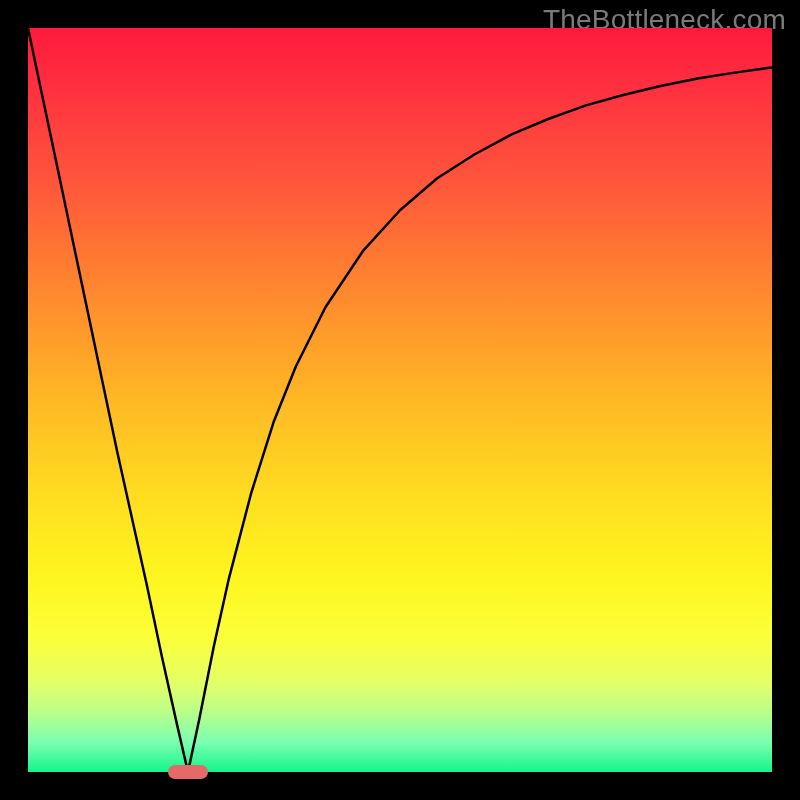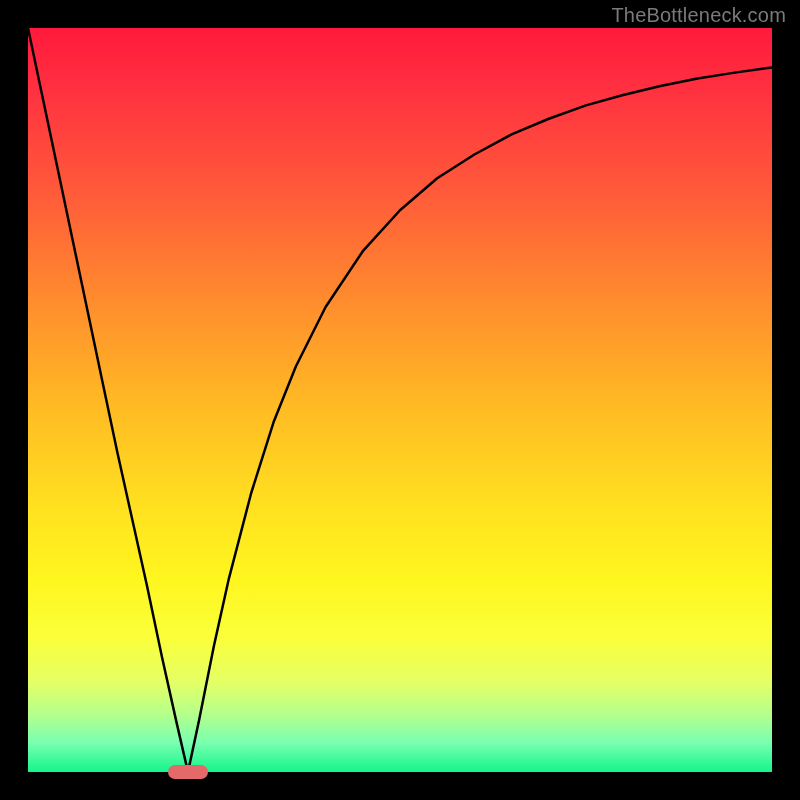--- a/index.html
+++ b/index.html
@@ -28,21 +28,21 @@
       #e4ff66 88%,
       #b8ff8a 92%,
       #7affb0 96%,
       #14f58c 100%);
   }
   .watermark {
     position: absolute;
     top: 4px;
     right: 14px;
     font-family: Arial, Helvetica, sans-serif;
-    font-size: 20px;
+    font-size: 28px;
     font-weight: 500;
     color: #7a7a7a;
     letter-spacing: 0.2px;
   }
   .marker {
     position: absolute;
     width: 40px;
     height: 14px;
     background: #e46a6a;
     border-radius: 7px;

